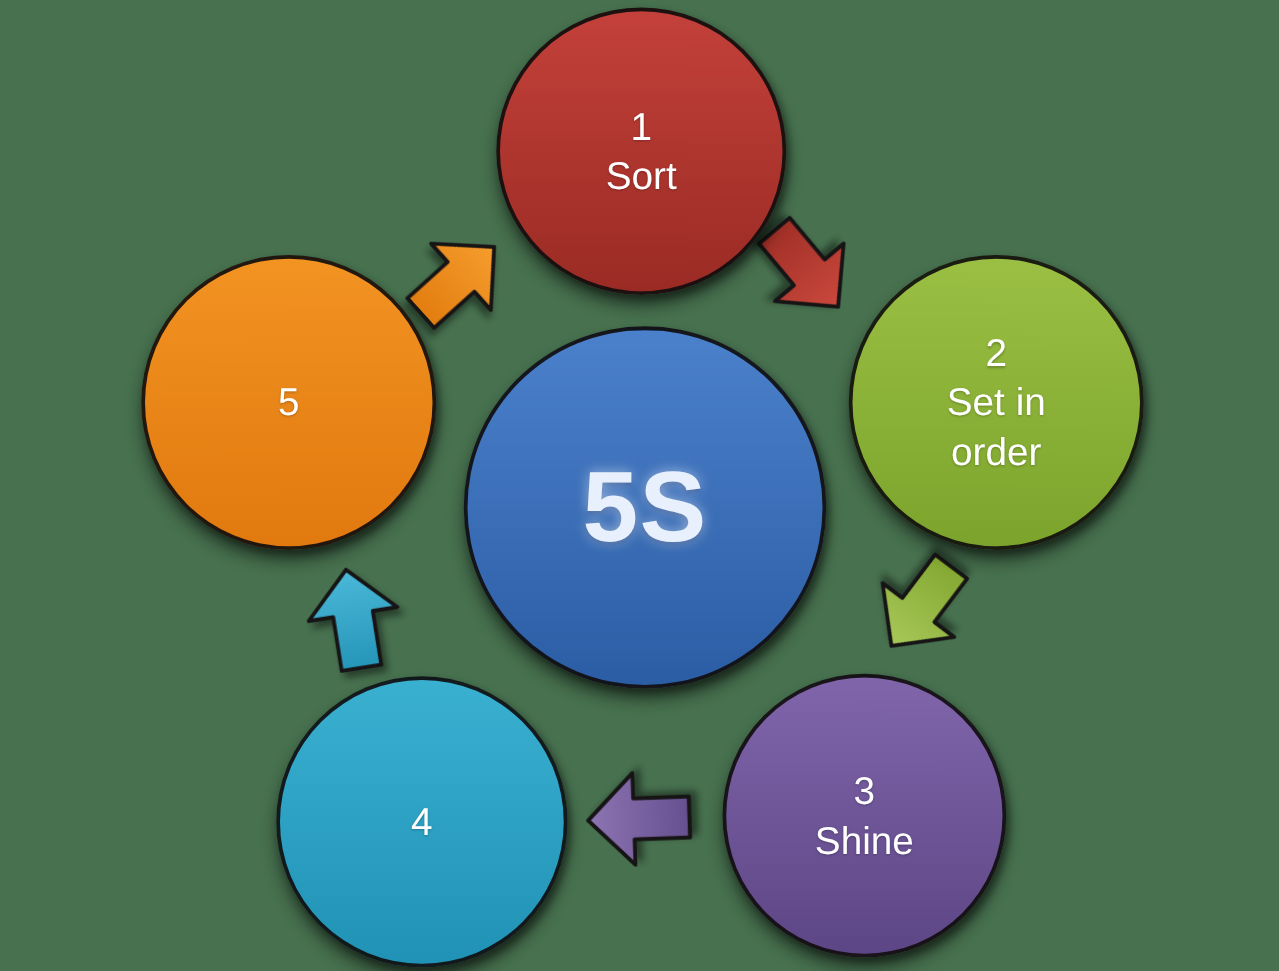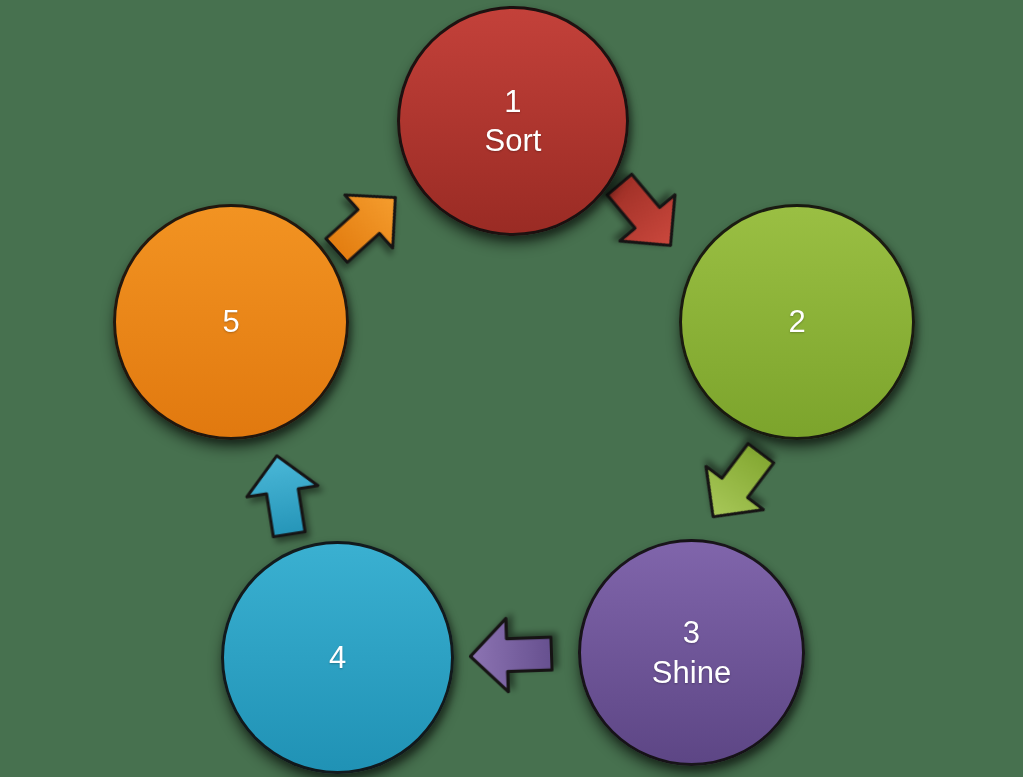--- a/index.html
+++ b/index.html
@@ -110,31 +110,35 @@
   <svg class="arrow a-sustain-sort" viewBox="0 0 100 110">
     <defs>
       <linearGradient id="g-arrow-4" x1="0" y1="0" x2="0" y2="1">
         <stop offset="0%" stop-color="#F59D2E"></stop>
         <stop offset="100%" stop-color="#E37D10"></stop>
       </linearGradient>
     </defs>
     <path d="M50 3 L97 50 L71 50 L71 107 L29 107 L29 50 L3 50 Z" fill="url(#g-arrow-4)" stroke="#161414" stroke-width="4" stroke-linejoin="round"></path>
   </svg>
 
+  <div class="circle c-center" style="background: linear-gradient(rgb(75, 128, 203), rgb(43, 93, 164));">
+    <span class="center-label" style="color: rgb(231, 240, 252);">5S</span>
+  </div>
 
   <div class="circle c-sort" style="background: linear-gradient(rgb(195, 65, 58), rgb(154, 43, 36));">
     <div class="step-text">
       <span class="step-number">1</span>
       <span class="step-label">Sort</span>
     </div>
   </div>
 
   <div class="circle c-set" style="background: linear-gradient(rgb(154, 191, 67), rgb(124, 164, 44));">
     <div class="step-text">
       <span class="step-number">2</span>
+      <span class="step-label">Set in order</span>
     </div>
   </div>
 
   <div class="circle c-shine" style="background: linear-gradient(rgb(128, 101, 171), rgb(93, 70, 133));">
     <div class="step-text">
       <span class="step-number">3</span>
       <span class="step-label">Shine</span>
     </div>
   </div>
 

